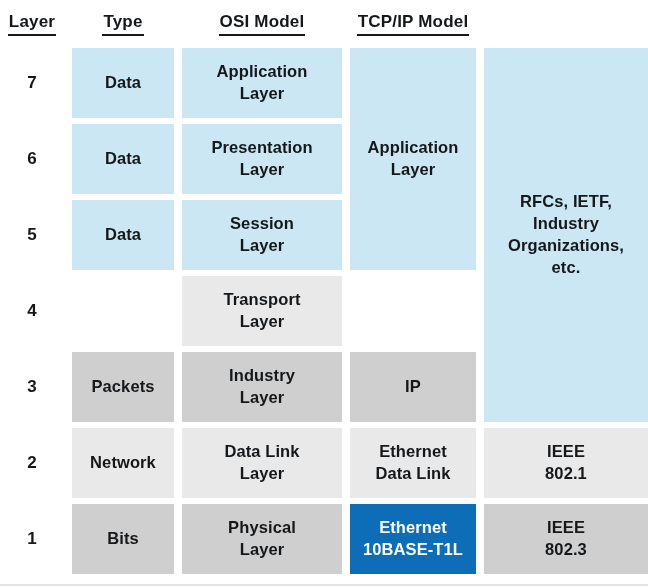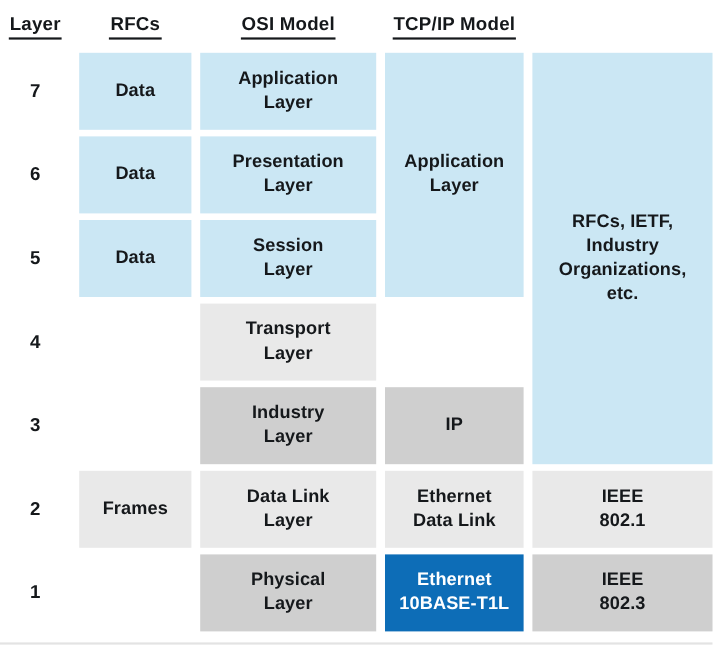--- a/index.html
+++ b/index.html
@@ -68,41 +68,43 @@
 </head>
 <body>
 
 <div class="board">
   <div class="grid">
 
     <div class="hcell" style="grid-column:1;grid-row:1">
       <span class="hlabel">Layer</span>
     </div>
     <div class="hcell" style="grid-column:2;grid-row:1">
-      <span class="hlabel">RFCs</span>
+      <span class="hlabel">Type</span>
     </div>
     <div class="hcell" style="grid-column:3;grid-row:1">
       <span class="hlabel">OSI Model</span>
     </div>
     <div class="hcell" style="grid-column:4;grid-row:1">
       <span class="hlabel">TCP/IP Model</span>
     </div>
 
     <div class="cell num" style="grid-column:1;grid-row:2">7</div>
     <div class="cell num" style="grid-column:1;grid-row:3">6</div>
     <div class="cell num" style="grid-column:1;grid-row:4">5</div>
     <div class="cell num" style="grid-column:1;grid-row:5">4</div>
     <div class="cell num" style="grid-column:1;grid-row:6">3</div>
     <div class="cell num" style="grid-column:1;grid-row:7">2</div>
     <div class="cell num" style="grid-column:1;grid-row:8">1</div>
 
     <div class="cell c-blue" style="grid-column:2;grid-row:2">Data</div>
     <div class="cell c-blue" style="grid-column:2;grid-row:3">Data</div>
     <div class="cell c-blue" style="grid-column:2;grid-row:4">Data</div>
-    <div class="cell c-g1" style="grid-column:2;grid-row:7">Frames</div>
+    <div class="cell c-g2" style="grid-column:2;grid-row:6">Packets</div>
+    <div class="cell c-g1" style="grid-column:2;grid-row:7">Network</div>
+    <div class="cell c-g2" style="grid-column:2;grid-row:8">Bits</div>
 
     <div class="cell c-blue" style="grid-column:3;grid-row:2">Application
 Layer</div>
     <div class="cell c-blue" style="grid-column:3;grid-row:3">Presentation
 Layer</div>
     <div class="cell c-blue" style="grid-column:3;grid-row:4">Session
 Layer</div>
     <div class="cell c-g1" style="grid-column:3;grid-row:5">Transport
 Layer</div>
     <div class="cell c-g2" style="grid-column:3;grid-row:6">Industry

